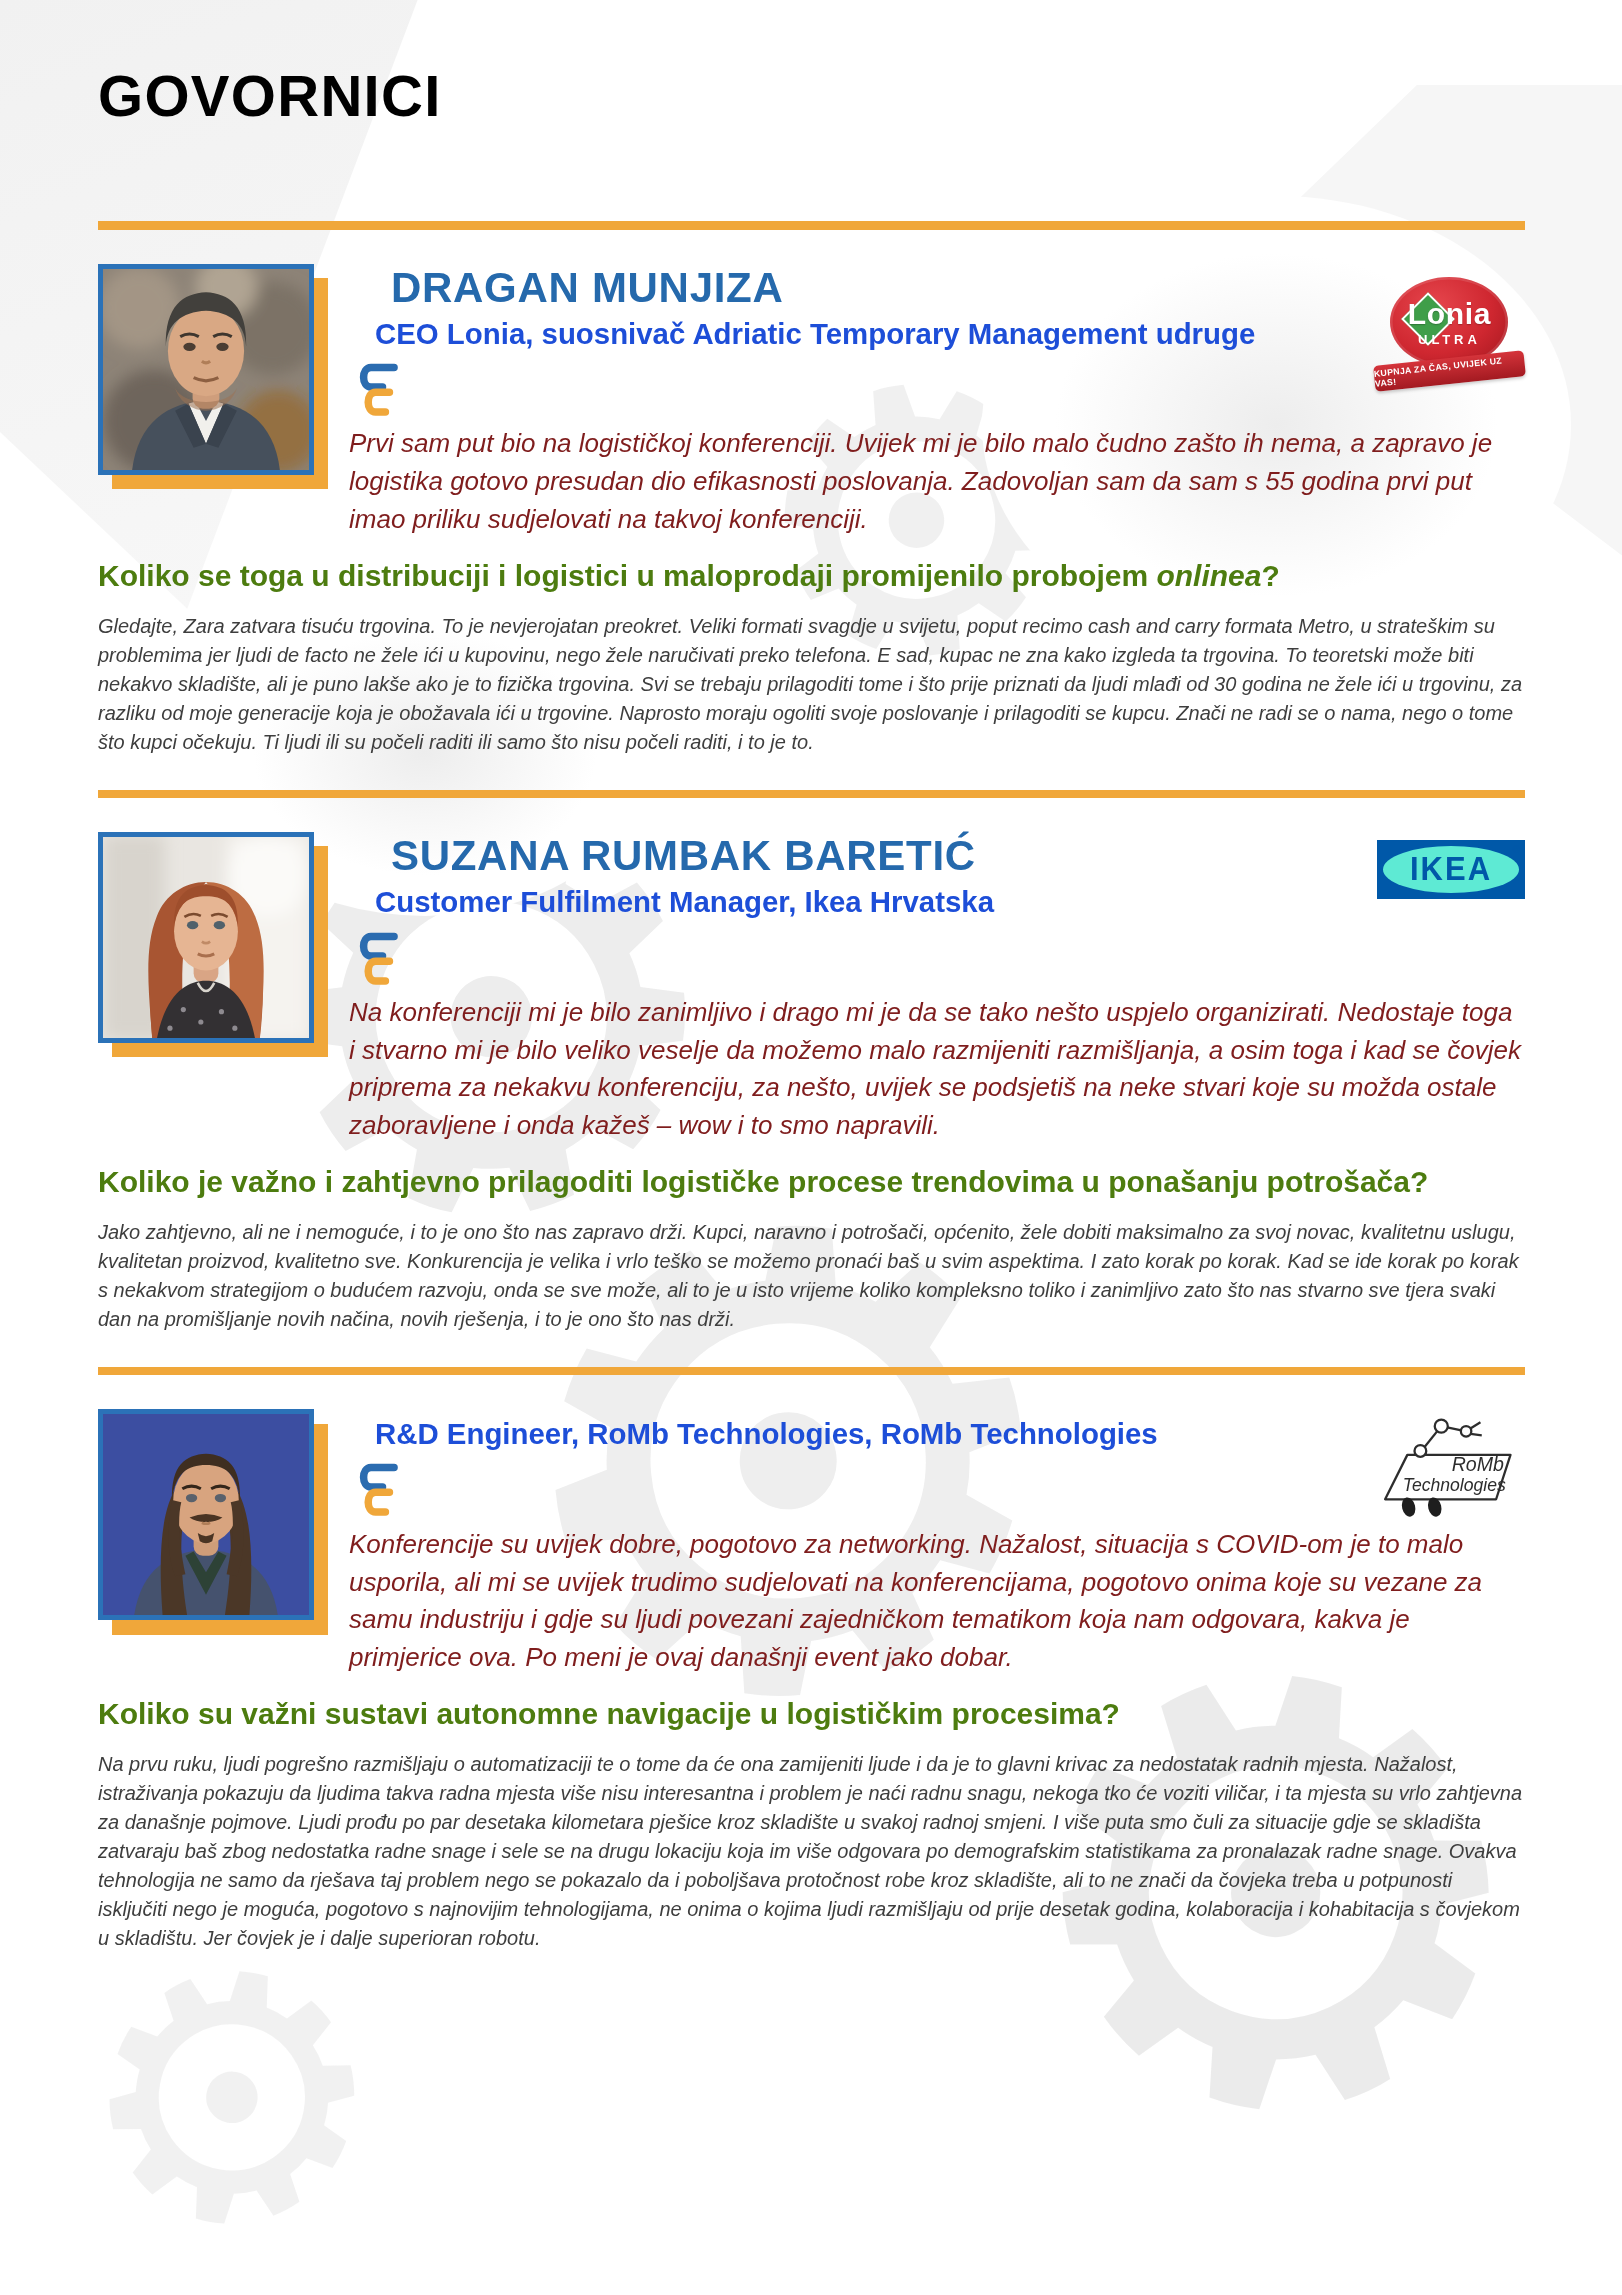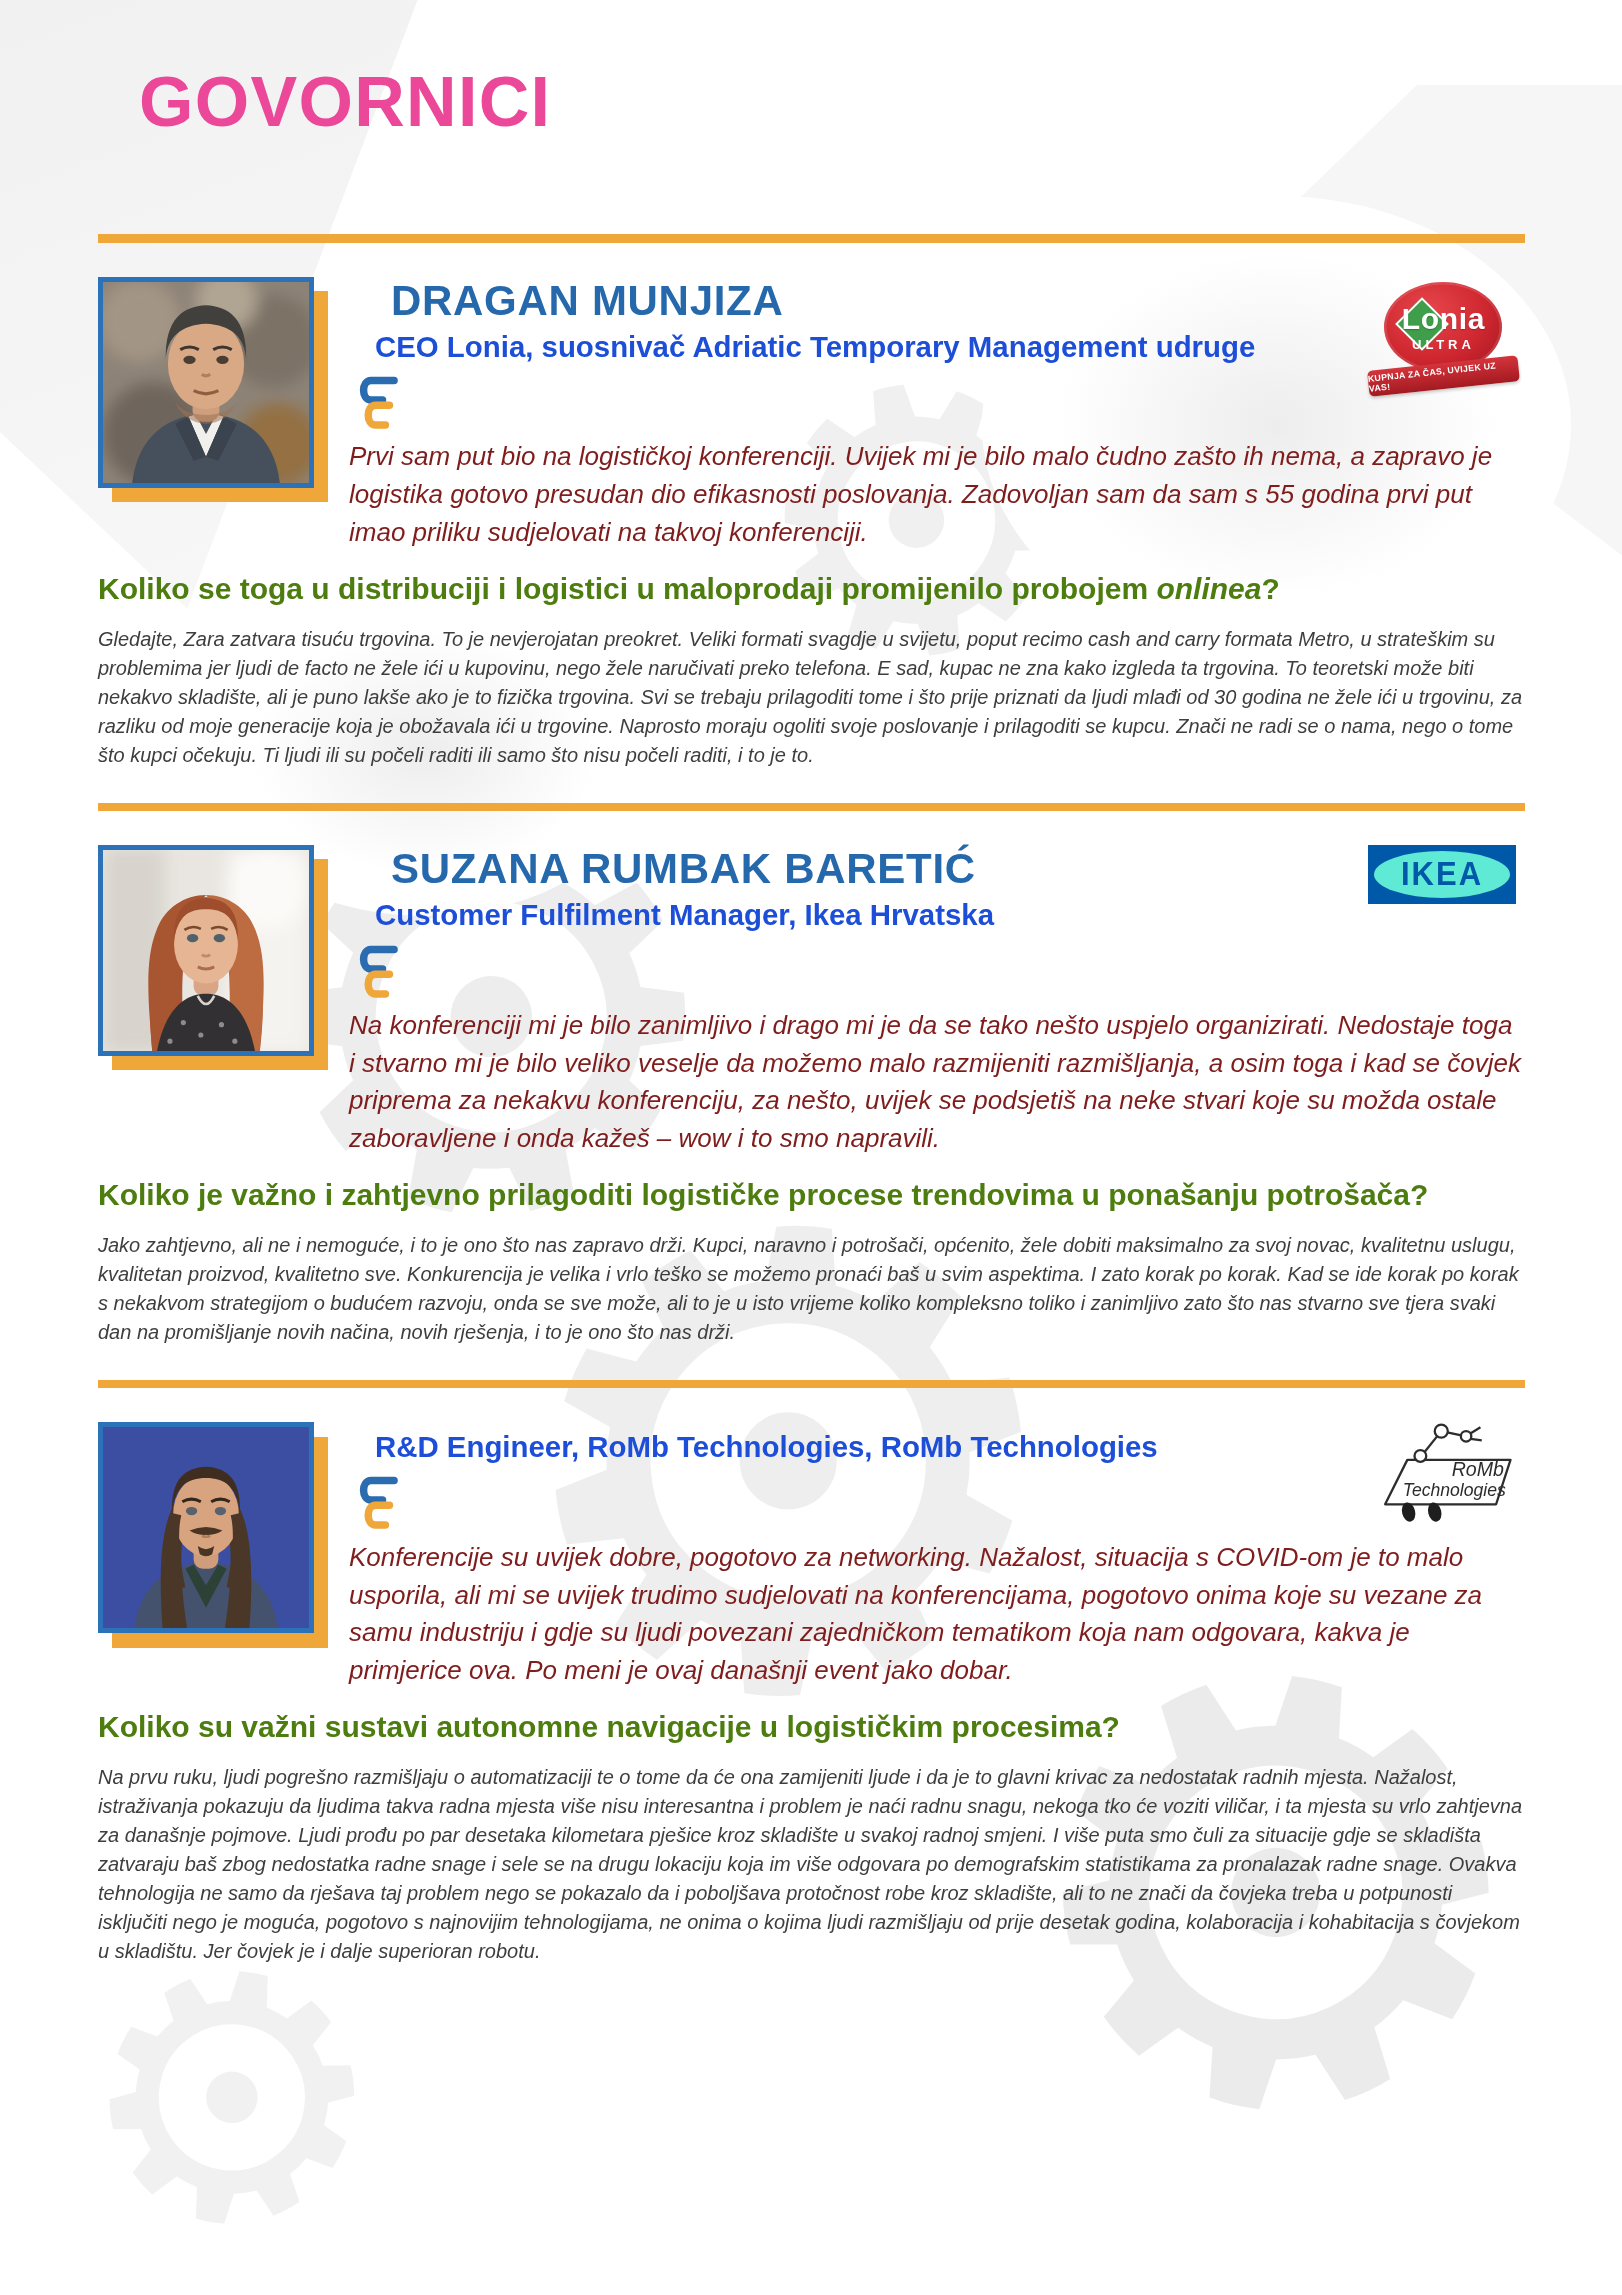--- a/index.html
+++ b/index.html
@@ -33,26 +33,25 @@
   }
   .wm-soft{
     position:absolute; border-radius:50%;
     background:radial-gradient(closest-side,#ededed,#ffffff 75%);
   }
 
   
   .content{ position:relative; z-index:1; padding:62px 98px 0 98px; }
 
   .page-title{
-    color:#ec4899;
-    font-size:70px;
+    color:#000000;
+    font-size:58px;
     font-weight:bold;
     letter-spacing:1.3px;
     margin-bottom:92px;
-    margin-left:41px;
   }
 
   .divider{
     height:8.5px;
     background:#F0A73A;
     border:none;
     margin:0;
   }
 
   
@@ -100,22 +99,22 @@
   .answer{
     margin-top:17px;
     font-style:italic; color:#3E3E3E; font-size:20px; line-height:1.45;
     max-width:1427px; font-weight:300;
   }
 
   .speaker + .divider, .speaker-divider{ margin-top:33px; }
 
   
   .logo-slot{
-    position:absolute; right:0; top:0; width:157px;
-    display:flex; flex-direction:column; align-items:flex-start;
+    position:absolute; right:0; top:8px; width:157px;
+    display:flex; flex-direction:column; align-items:flex-end;
   }
 
   
   .lonia{ position:relative; width:151px; height:124px; }
   .lonia-oval{
     position:absolute; left:16.4px; top:5.2px; width:118px; height:90px;
     background:radial-gradient(ellipse at 38% 32%, #e6464d 0%, #cf2730 55%, #9f161e 100%);
     border-radius:50%;
     box-shadow:inset 0 0 0 2.6px rgba(255,255,255,0.12);
     display:flex; flex-direction:column; align-items:center; justify-content:center;

